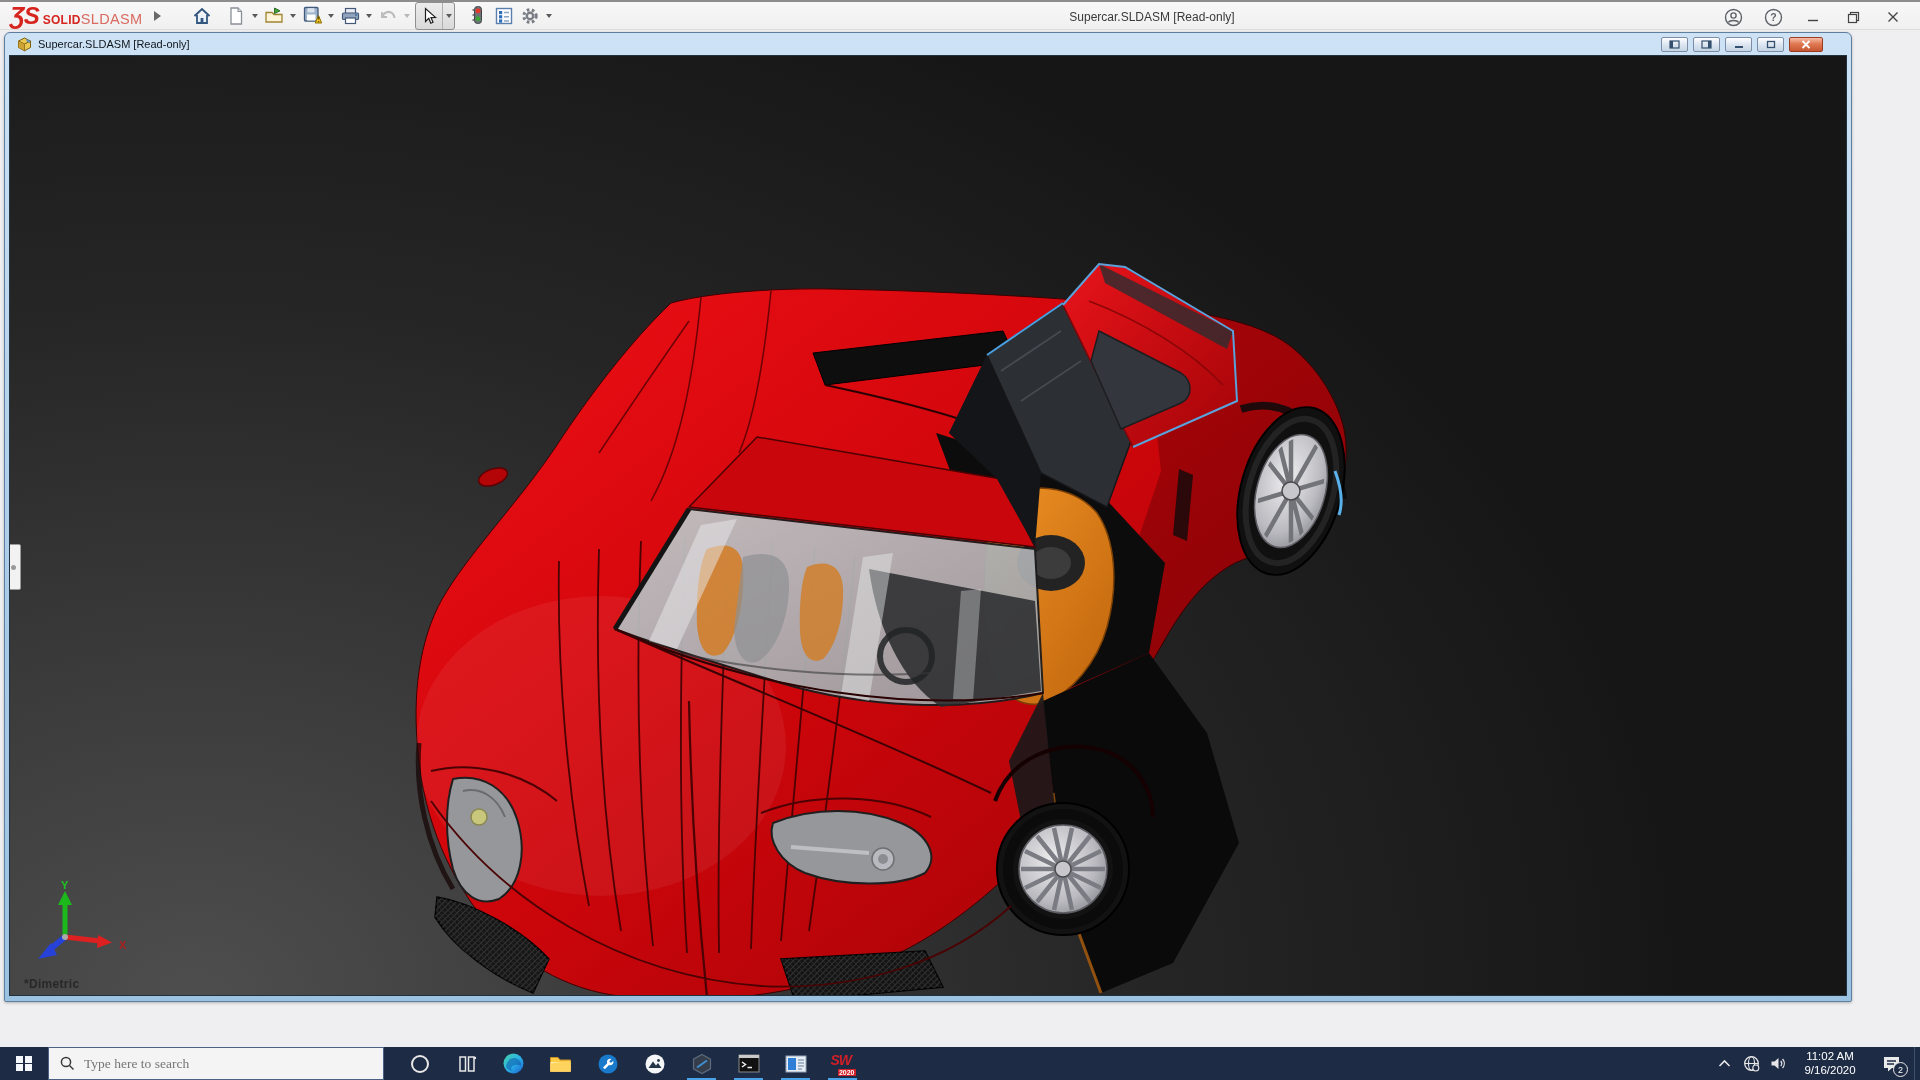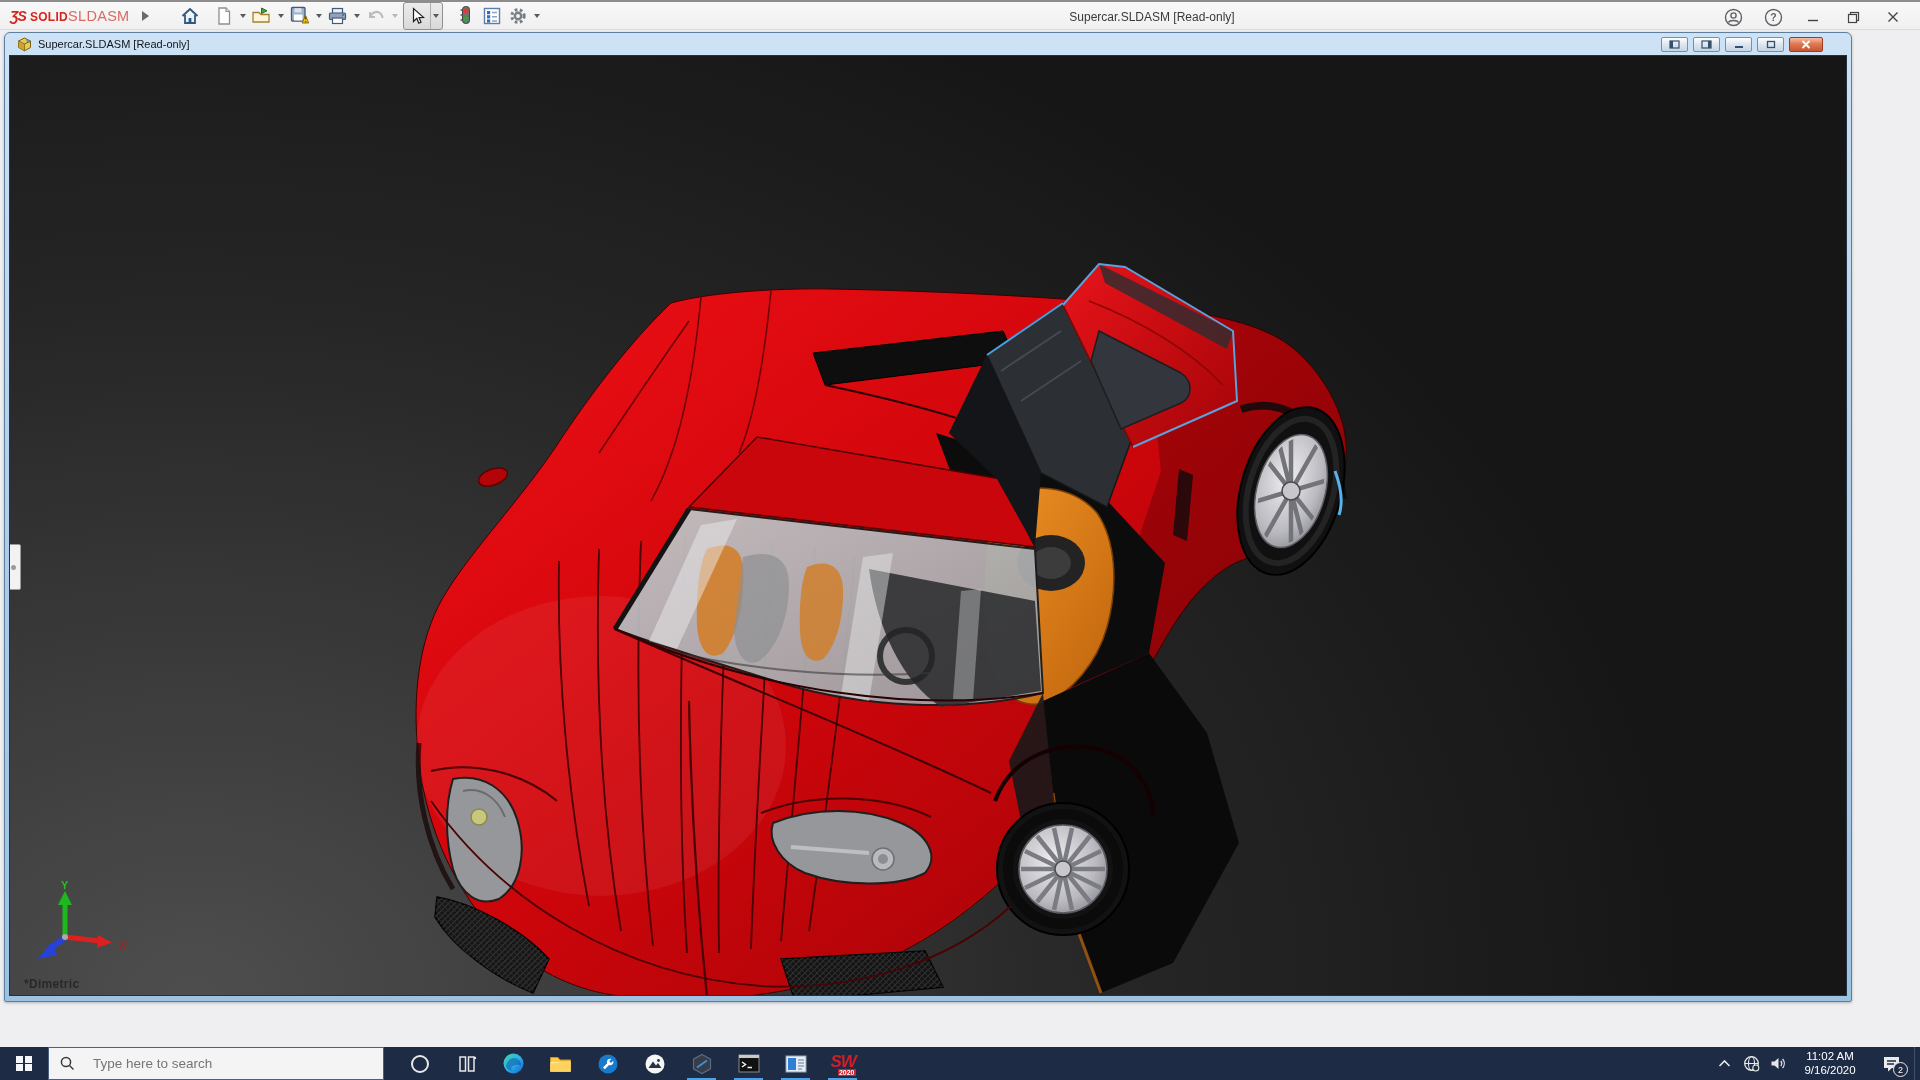--- a/index.html
+++ b/index.html
@@ -3,21 +3,21 @@
 <meta charset="utf-8">
 <style>
   * { box-sizing: border-box; margin: 0; padding: 0; }
   html,body { width:1920px; height:1080px; overflow:hidden; font-family:"Liberation Sans", sans-serif; background:#efeef0; }
 
   
   .titlebar { position:absolute; top:0; left:0; width:1920px; height:30px;
     background:linear-gradient(#f8f8f8,#f1f0f1); border-top:2px solid #8d8d8d; border-bottom:1px solid #dcdcdc;
     display:flex; align-items:center; z-index:30; }
   .brand { display:flex; align-items:baseline; margin-left:10px; white-space:nowrap; }
-  .brand .mark { color:#d6251f; font-style:italic; font-weight:bold; font-size:14px; letter-spacing:-1px; margin-right:4px; }
+  .brand .mark { color:#d6251f; font-style:italic; font-weight:bold; font-size:24px; letter-spacing:-1px; margin-right:4px; }
   .brand .bold { color:#d6251f; font-weight:bold; font-size:12px; letter-spacing:.3px; }
   .brand .light { color:#d96a60; font-weight:normal; font-size:14.5px; letter-spacing:.3px; }
   .flyout { margin-left:12px; width:0; height:0; border-left:7px solid #6a6a6a; border-top:5px solid transparent; border-bottom:5px solid transparent; }
   .qat { display:flex; align-items:center; margin-left:28px; }
   .tbtn { width:26px; height:26px; display:flex; align-items:center; justify-content:center; border-radius:3px; }
   .caret { width:12px; height:26px; display:flex; align-items:center; justify-content:center; }
   .caret i { width:0; height:0; border-top:4px solid #5a5a5a; border-left:3.5px solid transparent; border-right:3.5px solid transparent; }
   .caret.dis i { border-top-color:#b8b8b8; }
   .tool-seg { display:flex; border:1px solid #8f8f8f; border-radius:3px; background:linear-gradient(#ececec,#d9d9d9); margin:0 2px; }
   .tool-seg .caret { border-left:1px solid #b0b0b0; }
@@ -44,21 +44,21 @@
   .splitter { position:absolute; left:-4px; top:488px; width:15px; height:46px; background:#f2f2f2; border:1px solid #9a9a9a; border-radius:0 2px 2px 0; }
   .splitter::after { content:""; position:absolute; left:4px; top:20px; width:5px; height:5px; border-radius:50%; background:#9a9a9a; }
   .carsvg { position:absolute; left:0; top:0; width:1838px; height:941px; }
 
   
   .taskbar { position:absolute; left:0; bottom:0; width:1920px; height:33px; background:#1d2b45; z-index:40; display:flex; }
   .start { width:48px; height:33px; display:flex; align-items:center; justify-content:center; }
   .winlogo { display:grid; grid-template-columns:7px 7px; grid-template-rows:7px 7px; gap:1.5px; }
   .winlogo i { background:#f5f8fc; }
   .searchbox { width:336px; height:33px; background:#f4f4f4; border:1px solid #4a6183; display:flex; align-items:center; padding-left:11px; gap:9px; }
-  .searchbox input { border:none; outline:none; background:transparent; font-size:13.5px; color:#8b5cf6; width:260px; font-family:Liberation Sans, sans-serif;margin-left:9px; }
+  .searchbox input { border:none; outline:none; background:transparent; font-size:13.5px; color:#8b5cf6; width:260px; font-family:Liberation Serif, serif; }
   .task-icons { display:flex; margin-left:12px; }
   .ticon { width:47px; height:33px; display:flex; align-items:center; justify-content:center; position:relative; }
   .ticon.open::after { content:""; position:absolute; left:9px; right:9px; bottom:0; height:2.5px; background:#4aa3e8; }
   .tray { position:absolute; right:0; top:0; height:33px; display:flex; align-items:center; }
   .trayic { width:27px; height:33px; display:flex; align-items:center; justify-content:center; }
   .clock { width:76px; text-align:center; color:#ffffff; font-size:11.5px; line-height:13.5px; padding:0 2px; }
   .notif { width:46px; height:33px; position:relative; display:flex; align-items:center; justify-content:center; }
   .badge { position:absolute; right:6px; bottom:3px; width:15px; height:15px; border-radius:50%; background:#1d2b45; border:1.5px solid #eaeaea; color:#fff; font-size:9px; display:flex; align-items:center; justify-content:center; }
   .showdesk { width:6px; height:33px; border-left:1px solid #3c4f6d; }
 </style>
@@ -500,21 +500,21 @@
     </div>
     <div class="ticon open">
       <svg width="22" height="18" viewBox="0 0 22 18">
           <rect x="1" y="1" width="20" height="16" fill="#e7edf4" stroke="#95a5b8" stroke-width="1"></rect>
           <rect x="3" y="3" width="8" height="12" fill="#2f7fd6"></rect>
           <path d="M13 5 L19 5 M13 8 L19 8 M13 11 L19 11 M13 14 L17 14" stroke="#8fa3b8" stroke-width="1.4"></path>
         </svg>
     </div>
     <div class="ticon open">
       <div style="position:relative;width:26px;height:24px;">
-        <span style="position:absolute;left:1px;top:0;color:#d01f26;font-weight:bold;font-style:italic;font-size:17px;letter-spacing:-1px;">SW</span>
+        <span style="position:absolute;left:1px;top:0;color:#d01f26;font-weight:bold;font-style:italic;font-size:14px;letter-spacing:-1px;">SW</span>
         <span style="position:absolute;right:0;bottom:0;background:#d01f26;color:#fff;font-size:7px;font-weight:bold;padding:0 1px;">2020</span>
       </div>
     </div>
   </div>
 
   <div class="tray">
     <div class="trayic">
       <svg width="13" height="9" viewBox="0 0 13 9">
           <path d="M1.5 7 L6.5 2 L11.5 7" fill="none" stroke="#e6e6e6" stroke-width="1.6"></path>
         </svg>

